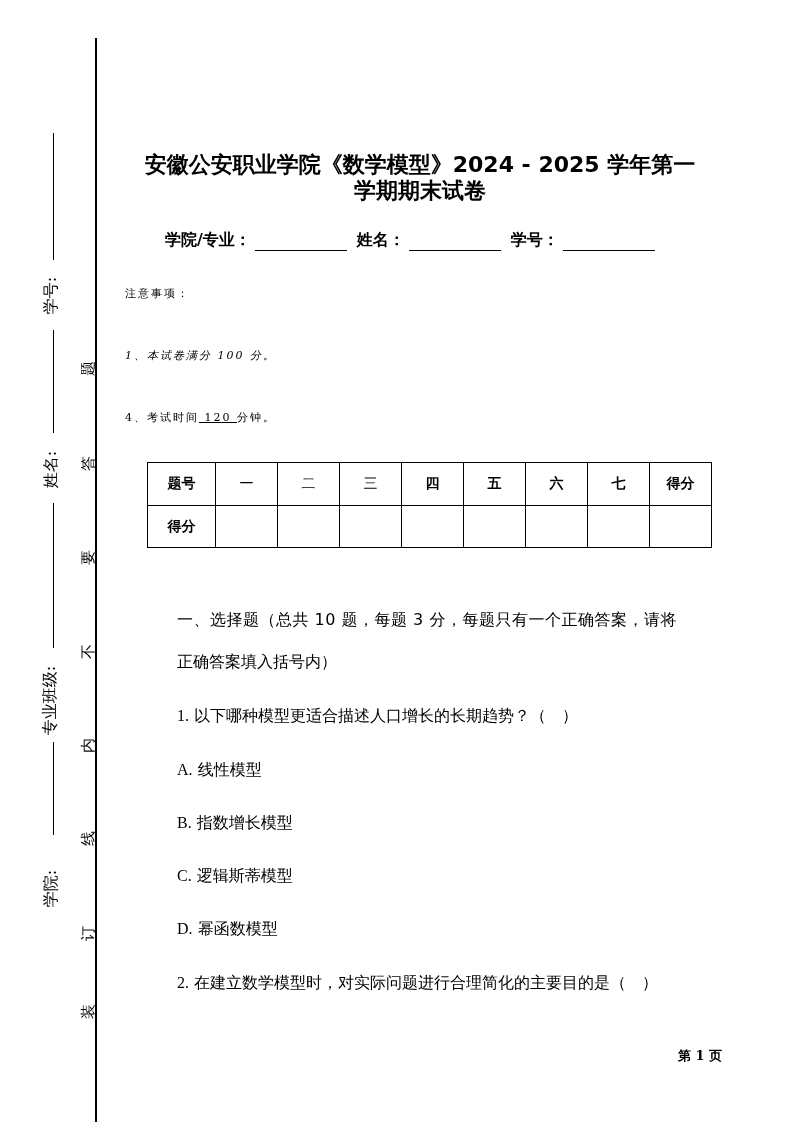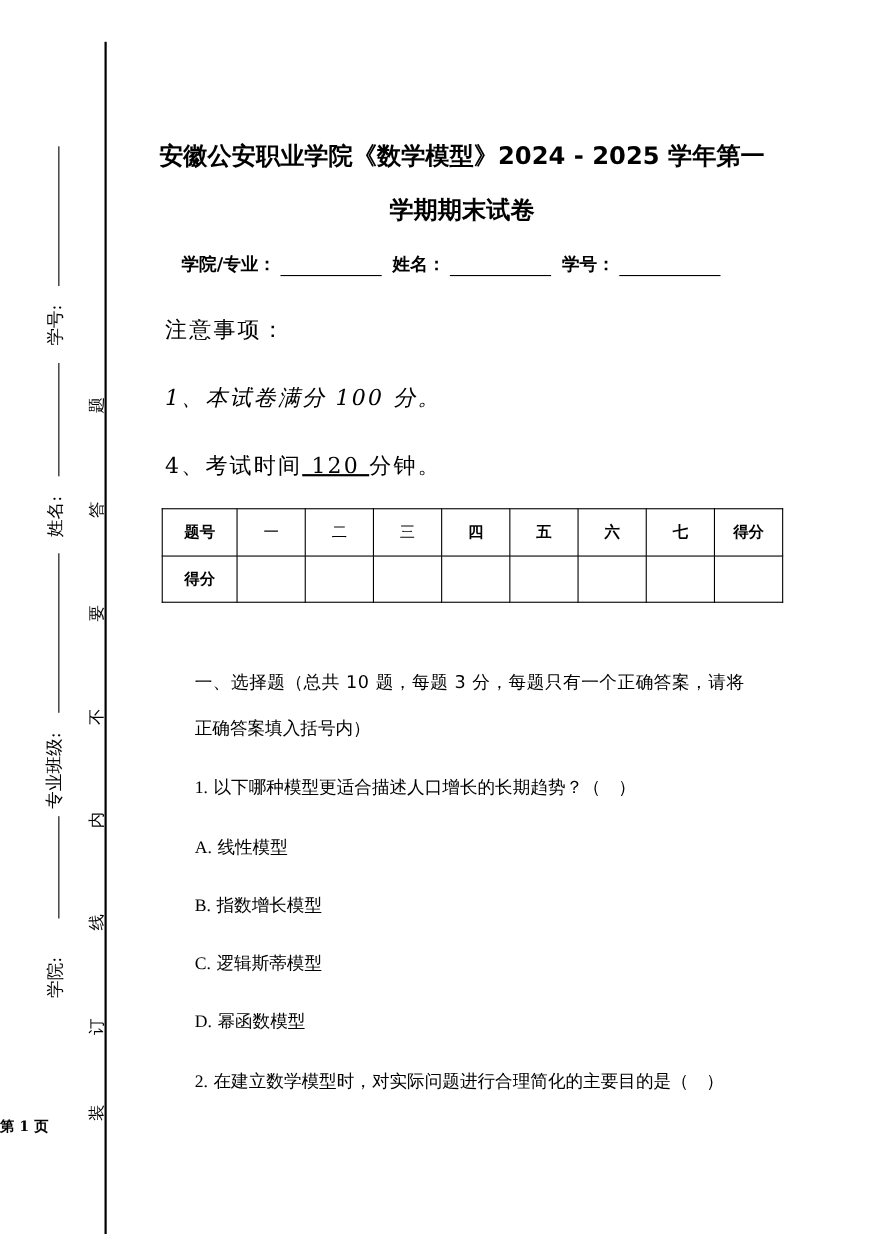--- a/index.html
+++ b/index.html
@@ -8,28 +8,28 @@
   .binding-thick { position:absolute; left:95px; top:38px; width:2px; height:1084px; background:#000; }
   .binding-thin { position:absolute; left:53px; width:1px; background:#000; }
   .rot { position:absolute; transform:rotate(-90deg); transform-origin:center center;
          white-space:nowrap; font-family:"DejaVu Serif","Liberation Serif",serif; font-size:15px; }
   .side-label { font-size:16px; }
   .title { position:absolute; left:120px; width:600px; text-align:center;
            font-family:"DejaVu Sans","Liberation Sans",sans-serif; font-weight:bold; font-size:22px; }
   .info-row { position:absolute; left:165px; top:230px; font-family:"DejaVu Sans","Liberation Sans",sans-serif;
               font-weight:bold; font-size:16px; display:flex; align-items:flex-end; white-space:nowrap;justify-content:center; }
   .info-row .blank { display:inline-block; width:92px; border-bottom:1px solid #000; height:18px; margin:0 10px 0 4px; }
-  .line { position:absolute; left:150px; font-size:20px; letter-spacing:2px; white-space:nowrap; }
+  .line { position:absolute; left:125px; font-size:11px; letter-spacing:2px; white-space:nowrap; }
   .line-sans { position:absolute; left:133px; font-size:16px; white-space:nowrap;
                font-family:"DejaVu Sans","Liberation Sans",sans-serif;margin-left:44px; }
   .u { text-decoration:underline; }
   table.score { position:absolute; left:147px; top:462px; border-collapse:collapse;
                 font-family:"DejaVu Sans","Liberation Sans",sans-serif; font-size:14px; font-weight:bold; }
   table.score td { border:1px solid #000; text-align:center; padding:0; }
-  .footer { position:absolute; left:0; width:722px; top:1015px; text-align:left;
+  .footer { position:absolute; left:0; width:722px; top:1047px; text-align:right;
             font-size:13px; font-weight:bold; font-family:"DejaVu Serif","Liberation Serif",serif; }
   .opt-letter { font-family:"Liberation Serif","DejaVu Serif",serif; }
 </style>
 </head>
 <body>
 
 <div class="binding-thick"></div>
 
 <div class="binding-thin" style="top:133px;height:127px;"></div>
 <div class="binding-thin" style="top:330px;height:103px;"></div>
@@ -43,21 +43,21 @@
 
 <div class="rot" style="left:78px;top:359px;width:20px;text-align:center;">题</div>
 <div class="rot" style="left:78px;top:454px;width:20px;text-align:center;">答</div>
 <div class="rot" style="left:78px;top:548px;width:20px;text-align:center;">要</div>
 <div class="rot" style="left:78px;top:642px;width:20px;text-align:center;">不</div>
 <div class="rot" style="left:78px;top:736px;width:20px;text-align:center;">内</div>
 <div class="rot" style="left:78px;top:829px;width:20px;text-align:center;">线</div>
 <div class="rot" style="left:78px;top:924px;width:20px;text-align:center;">订</div>
 <div class="rot" style="left:78px;top:1002px;width:20px;text-align:center;">装</div>
 
-<div class="title" style="top:127px;text-align:center;">安徽公安职业学院《数学模型》2024 - 2025 学年第一</div>
+<div class="title" style="top:150px;text-align:center;">安徽公安职业学院《数学模型》2024 - 2025 学年第一</div>
 <div class="title" style="top:176px;">学期期末试卷</div>
 
 <div class="info-row">
   <span>学院/专业：</span>
   <span class="blank"></span>
   <span>姓名：</span>
   <span class="blank"></span>
   <span>学号：</span>
   <span class="blank"></span>
 </div>

